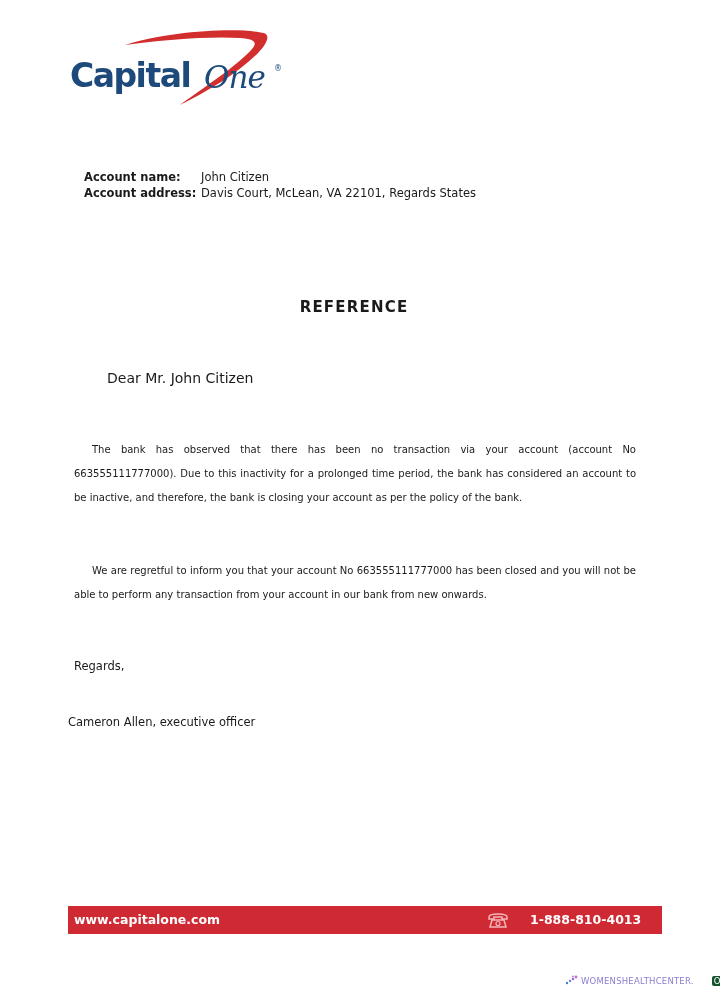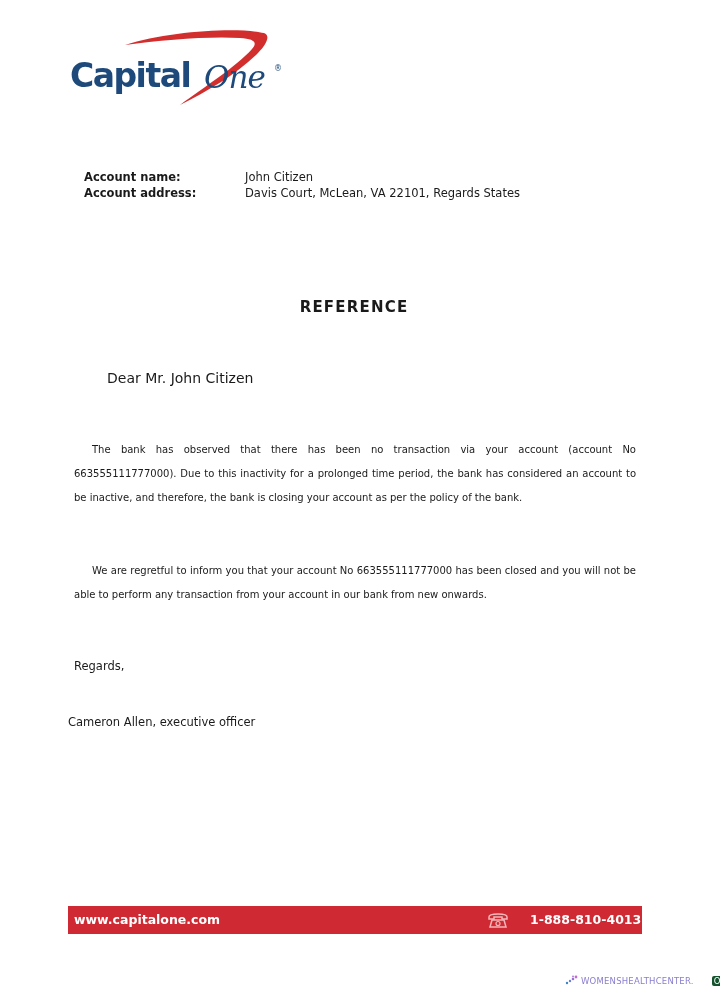--- a/index.html
+++ b/index.html
@@ -31,21 +31,21 @@
       font-size: 11.5px;
       line-height: 16px;
     }
     .info-row { display: flex; white-space: nowrap; }
     .info-label {
       width: 117px;
       font-weight: bold;
       color: #1a1a1a;
       margin-left: 9px;
     }
-    .info-value { color: #1a1a1a; margin-left: 44px; }
+    .info-value { color: #1a1a1a; }
 
     .title {
       position: absolute;
       left: 0;
       width: 708px;
       top: 298px;
       text-align: center;
       font-weight: bold;
       font-size: 15px;
       letter-spacing: 1.2px;
@@ -89,20 +89,21 @@
     .footer-bar {
       position: absolute;
       left: 68px;
       top: 906px;
       width: 574px;
       height: 28px;
       background: #cf2a33;
       color: #ffffff;
       font-weight: bold;
       font-size: 12.5px;
+      padding-left: 20px;
     }
     .footer-url {
       position: absolute;
       left: 6px;
       top: 6px;
     }
     .footer-phone-icon {
       position: absolute;
       left: 418px;
       top: 4px;

